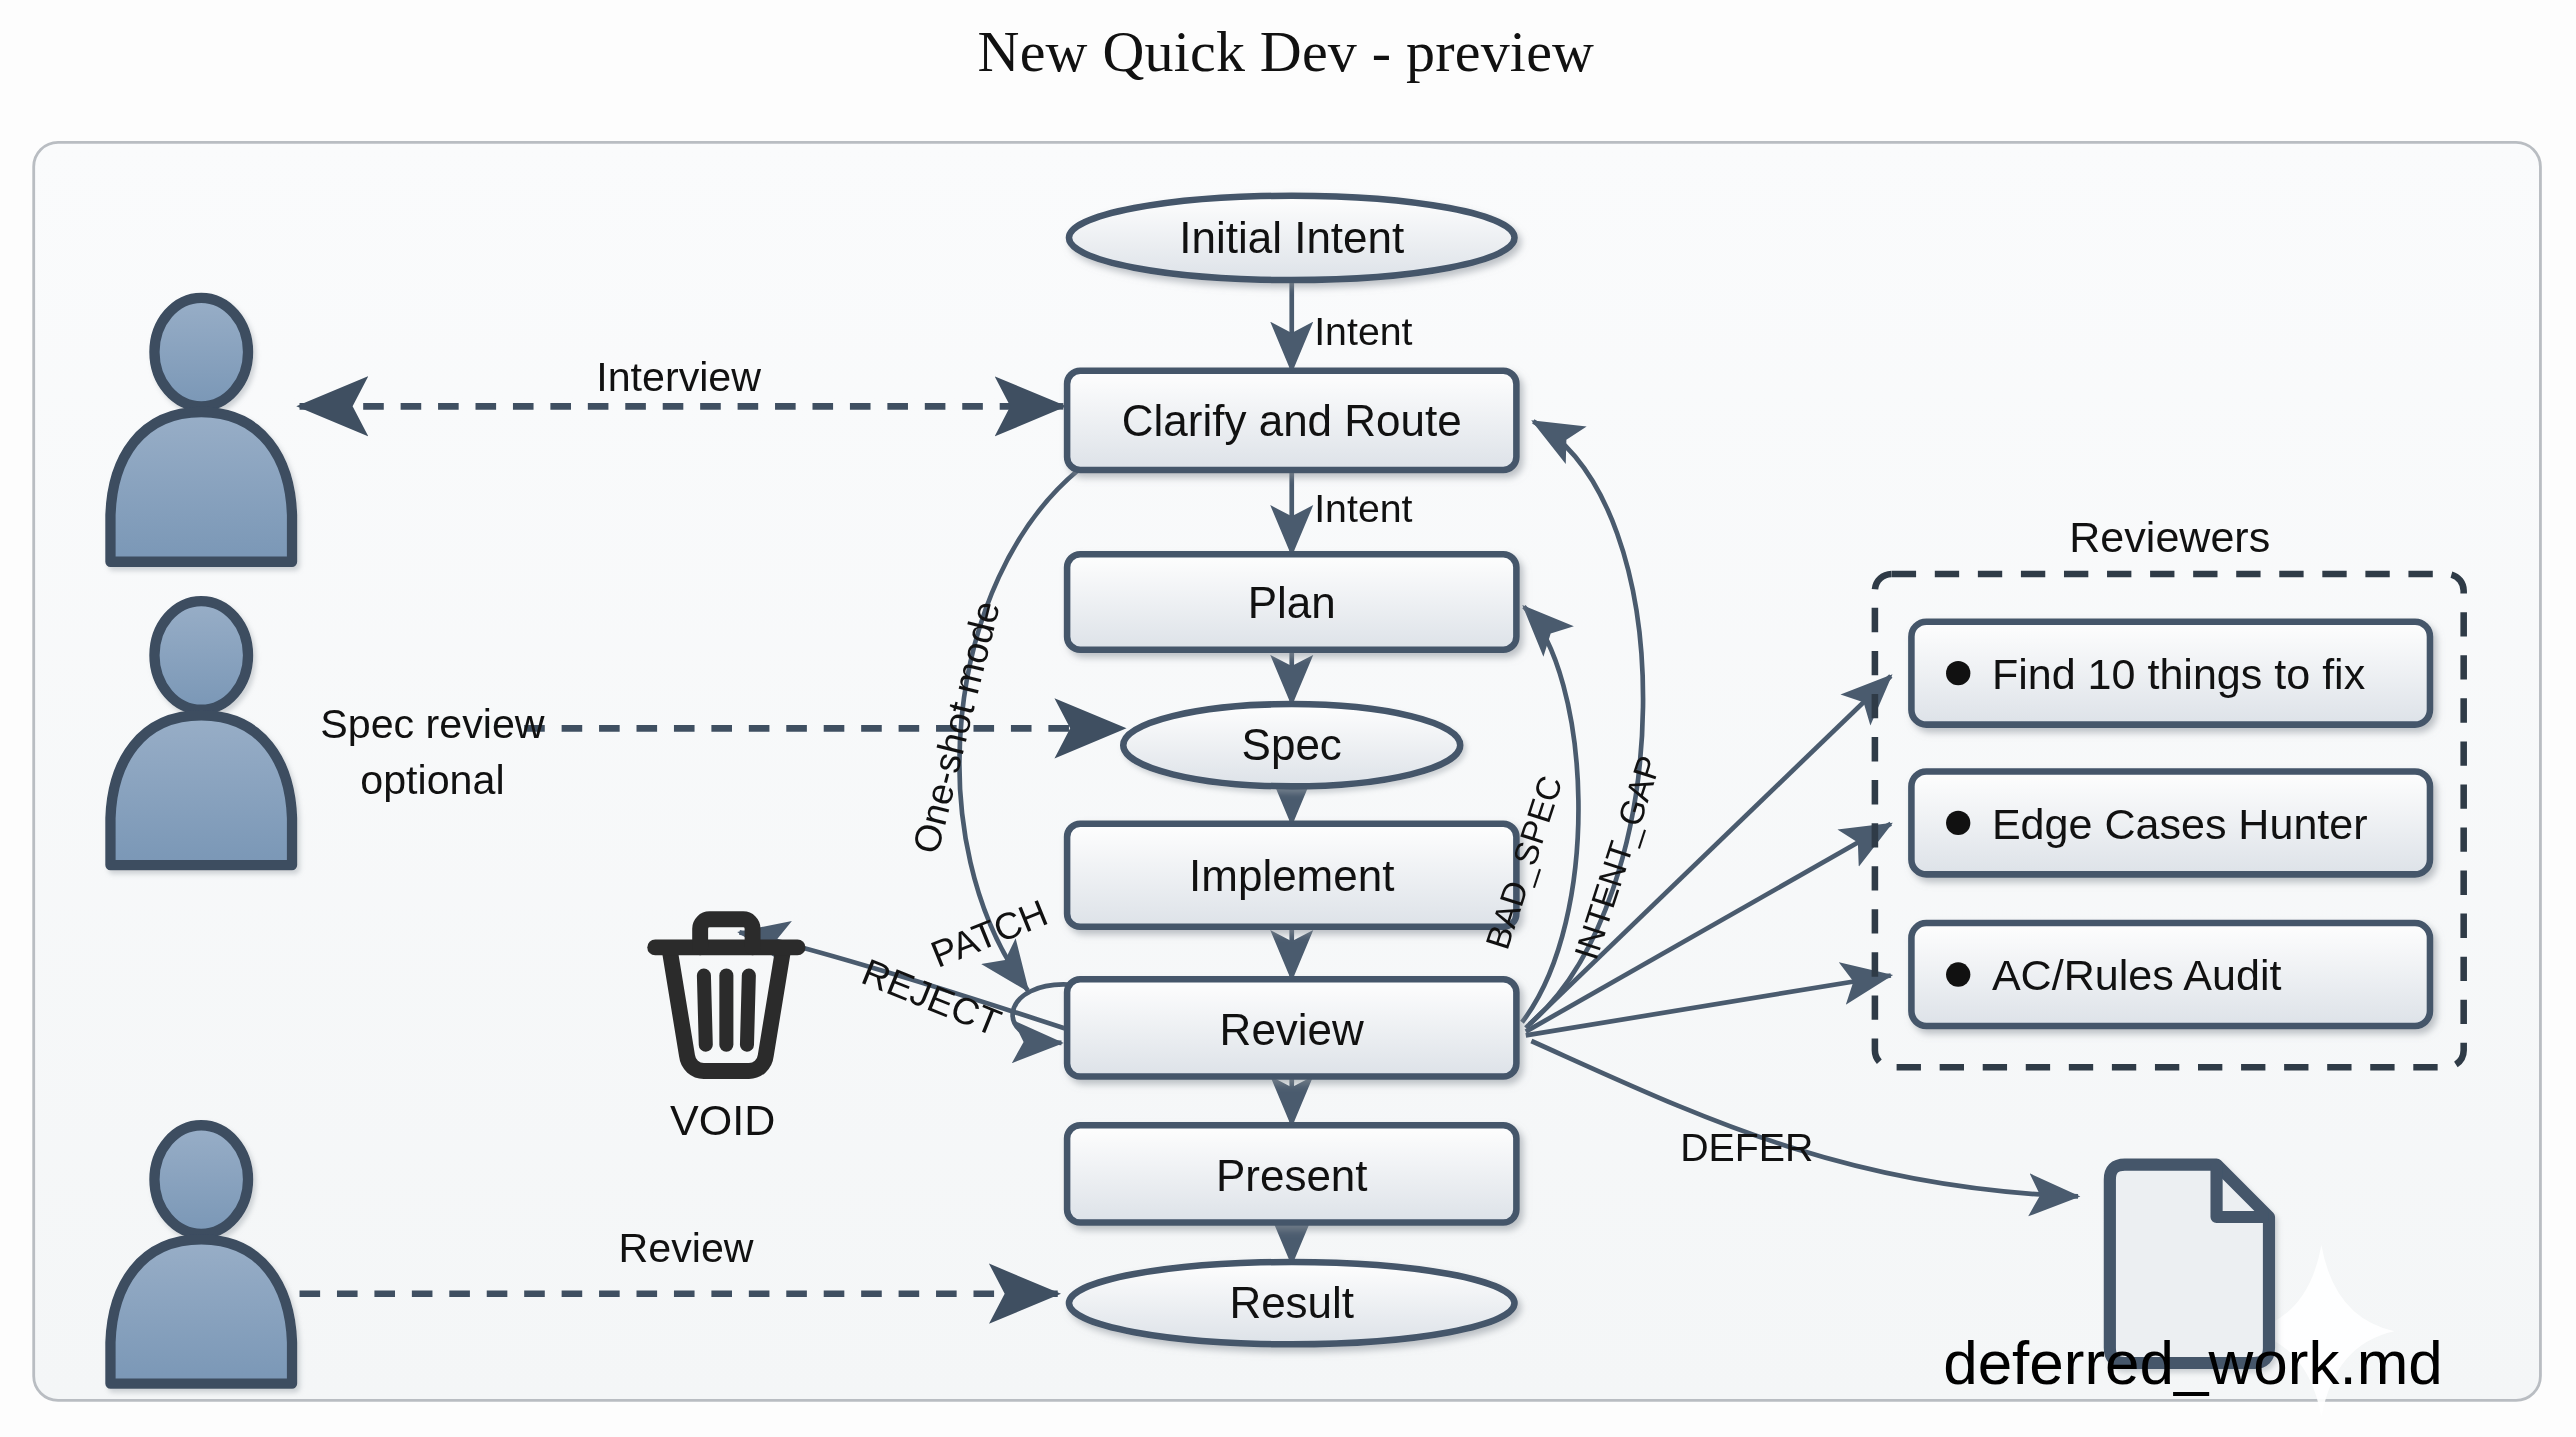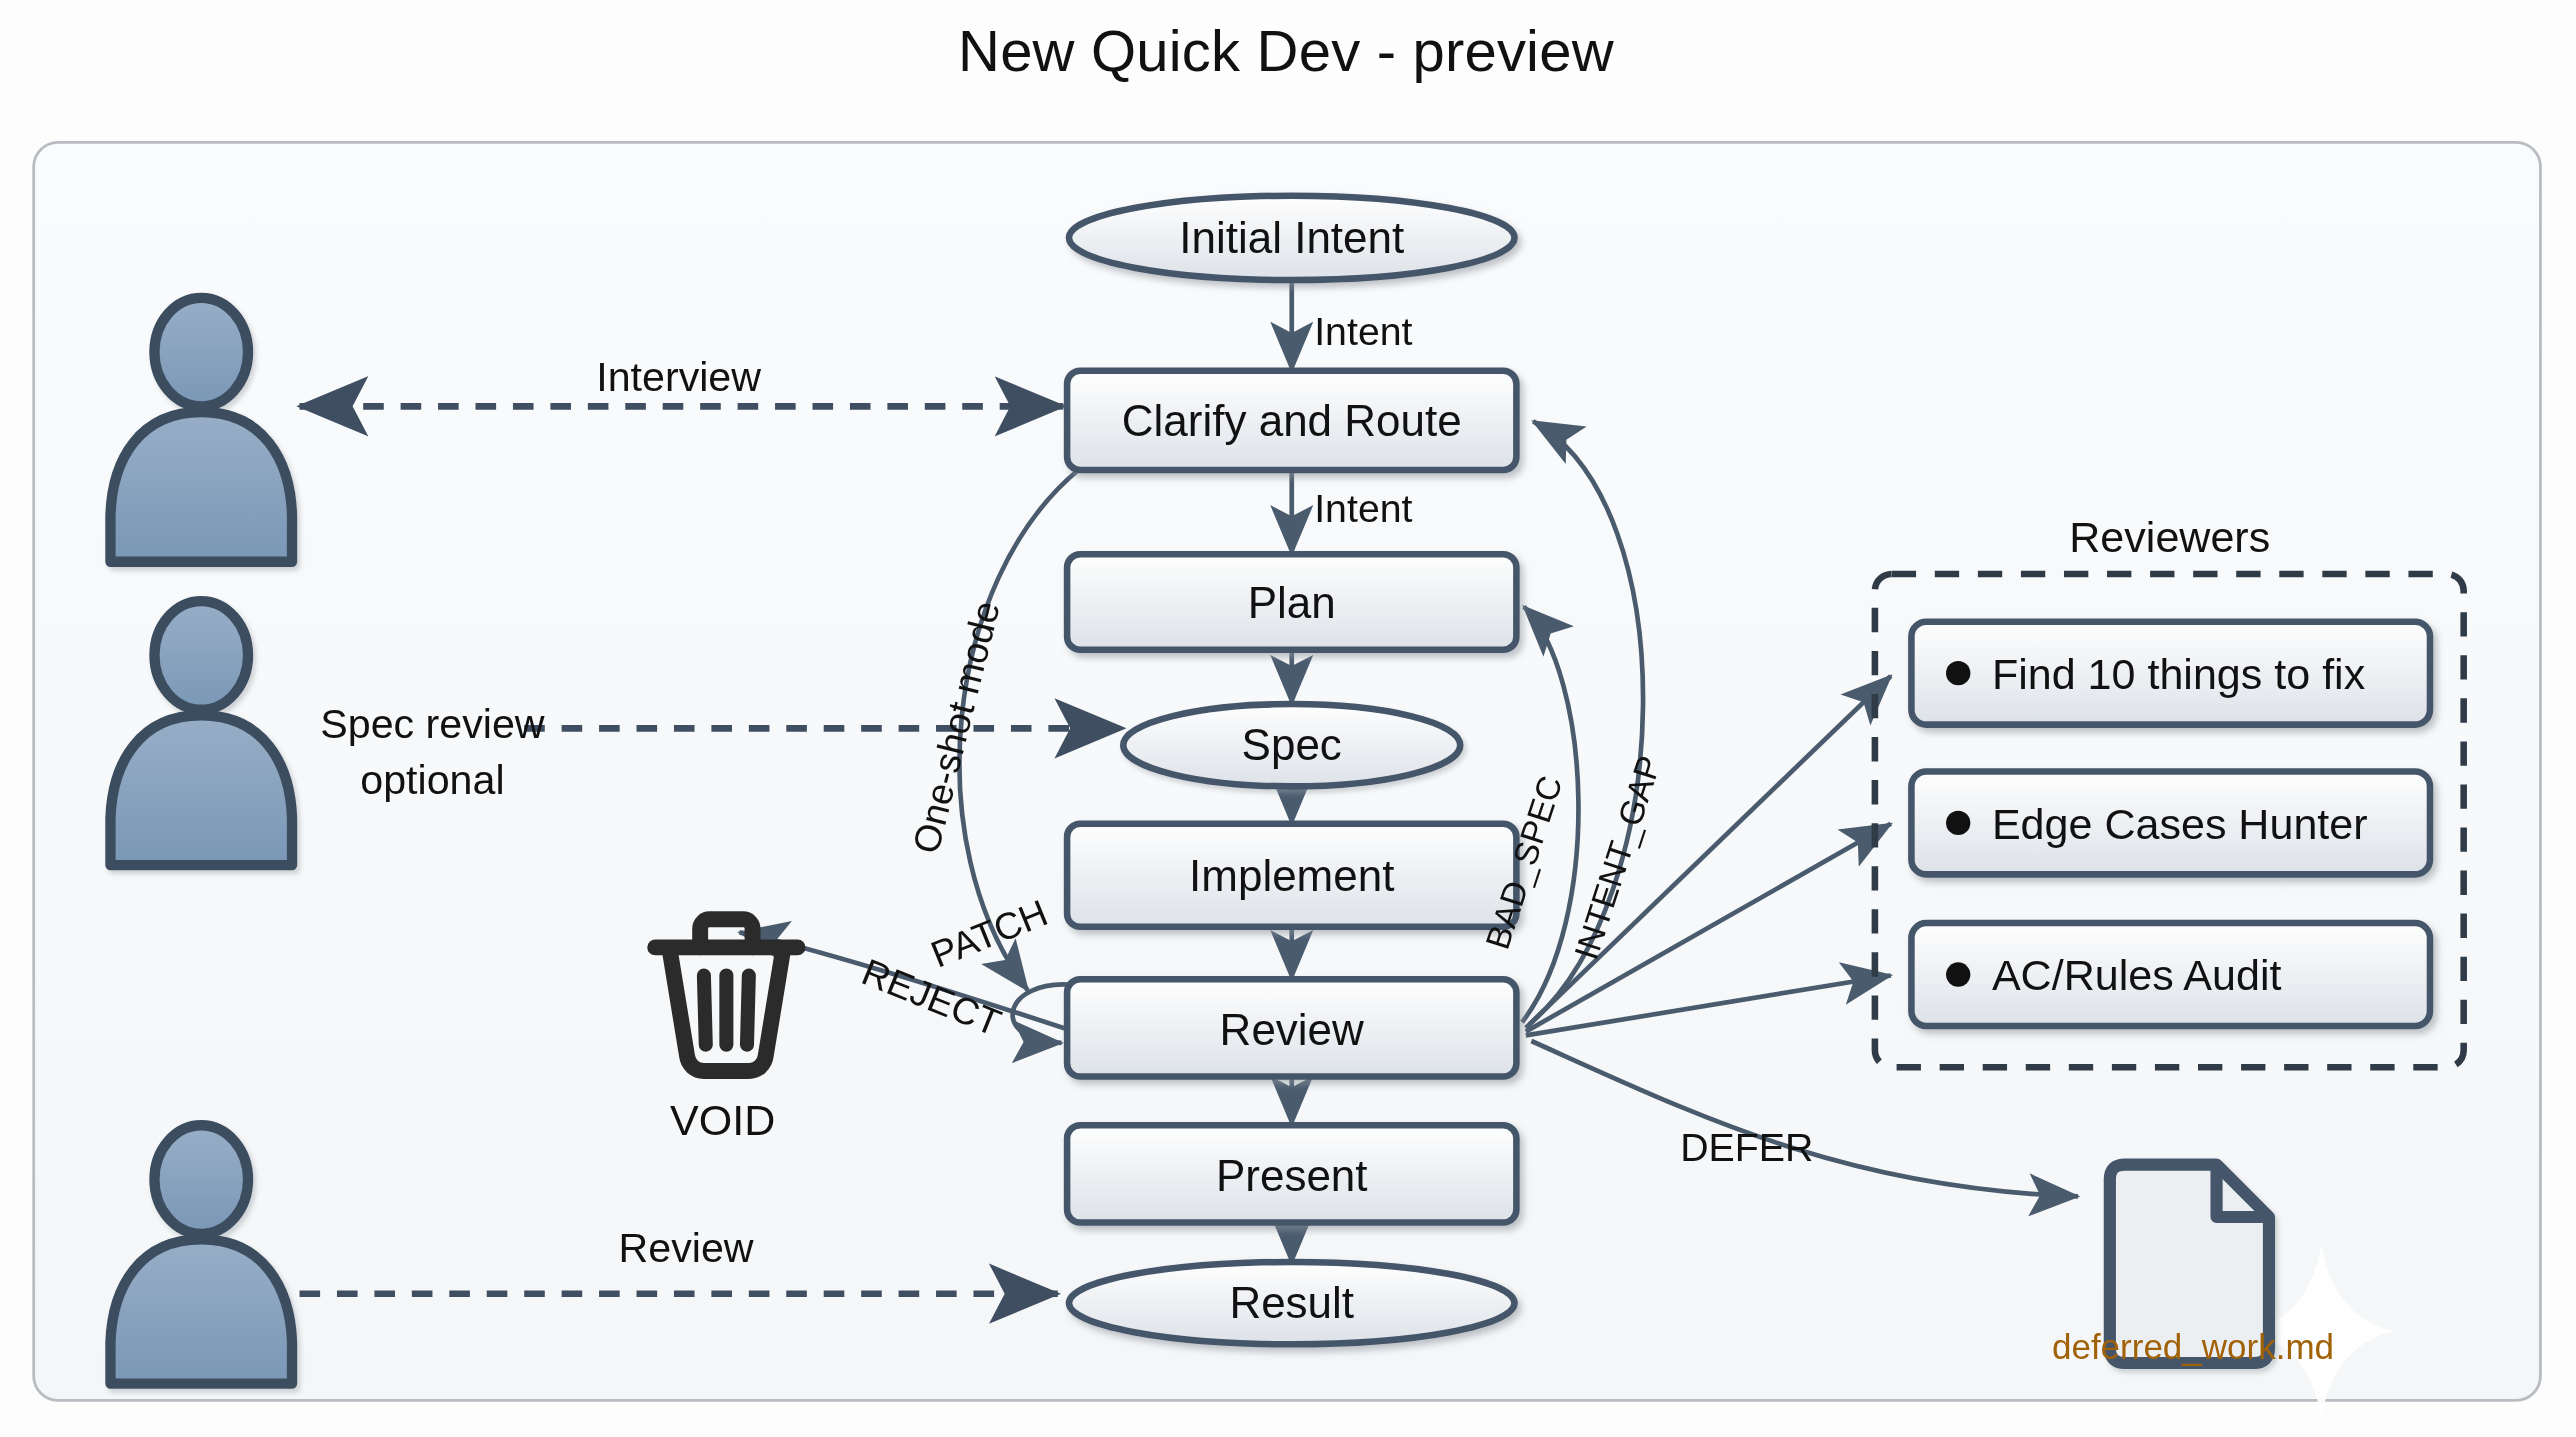--- a/index.html
+++ b/index.html
@@ -7,21 +7,21 @@
     width:2576px;height:1438px;overflow:hidden;
     font-family:"Liberation Sans","DejaVu Sans",sans-serif;
     -webkit-font-smoothing:antialiased;
   }
   #stage{position:relative;width:2576px;height:1438px;background:#fdfdfd;}
   #diagram{position:absolute;left:0;top:0;width:2576px;height:1438px;}
   .ttl{
     position:absolute;left:0;top:17px;width:2583px;text-align:center;
     font-size:58px;color:#111;letter-spacing:0.2px;
   }
-  .ttl span{display:inline-block;transform:translateX(-5.6px);}
+  .ttl span{display:inline-block;transform:translateX(-5.6px);font-family:Liberation Serif, serif;}
 </style>
 </head>
 <body>
 
 <div id="stage">
 
   <div class="ttl"><span>New Quick Dev - preview</span></div>
 
   <svg id="diagram" viewBox="0 0 2752 1536" xmlns="http://www.w3.org/2000/svg">
     <defs>
@@ -203,16 +203,16 @@
     <text x="2128" y="1058" font-size="46" fill="#111" text-anchor="start">AC/Rules Audit</text>
 
     <g filter="url(#shSoft)">
       <path d="M2254 1260 q0 -16 16 -16 L2368 1244 L2424 1300 L2424 1440 q0 16 -16 16 L2270 1456 q-16 0 -16 -16 Z" fill="#eceff2" stroke="#44566b" stroke-width="13" stroke-linejoin="round"></path>
       <path d="M2368 1244 L2368 1300 L2424 1300" fill="none" stroke="#44566b" stroke-width="13" stroke-linejoin="round"></path>
     </g>
     <text x="2342" y="1430" text-anchor="middle" font-size="0" fill="#111"></text>
     <text x="2342" y="1416" text-anchor="middle" font-size="0"></text>
   </svg>
 
-  <div style="position:absolute;left:1917px;top:1327px;width:552px;text-align:center;font-size:35px;color:#a16207;">deferred_work.md</div>
+  <div style="position:absolute;left:1917px;top:1327px;width:552px;text-align:center;font-size:62px;color:#000000;">deferred_work.md</div>
 
 </div>
 
 
 </body></html>

